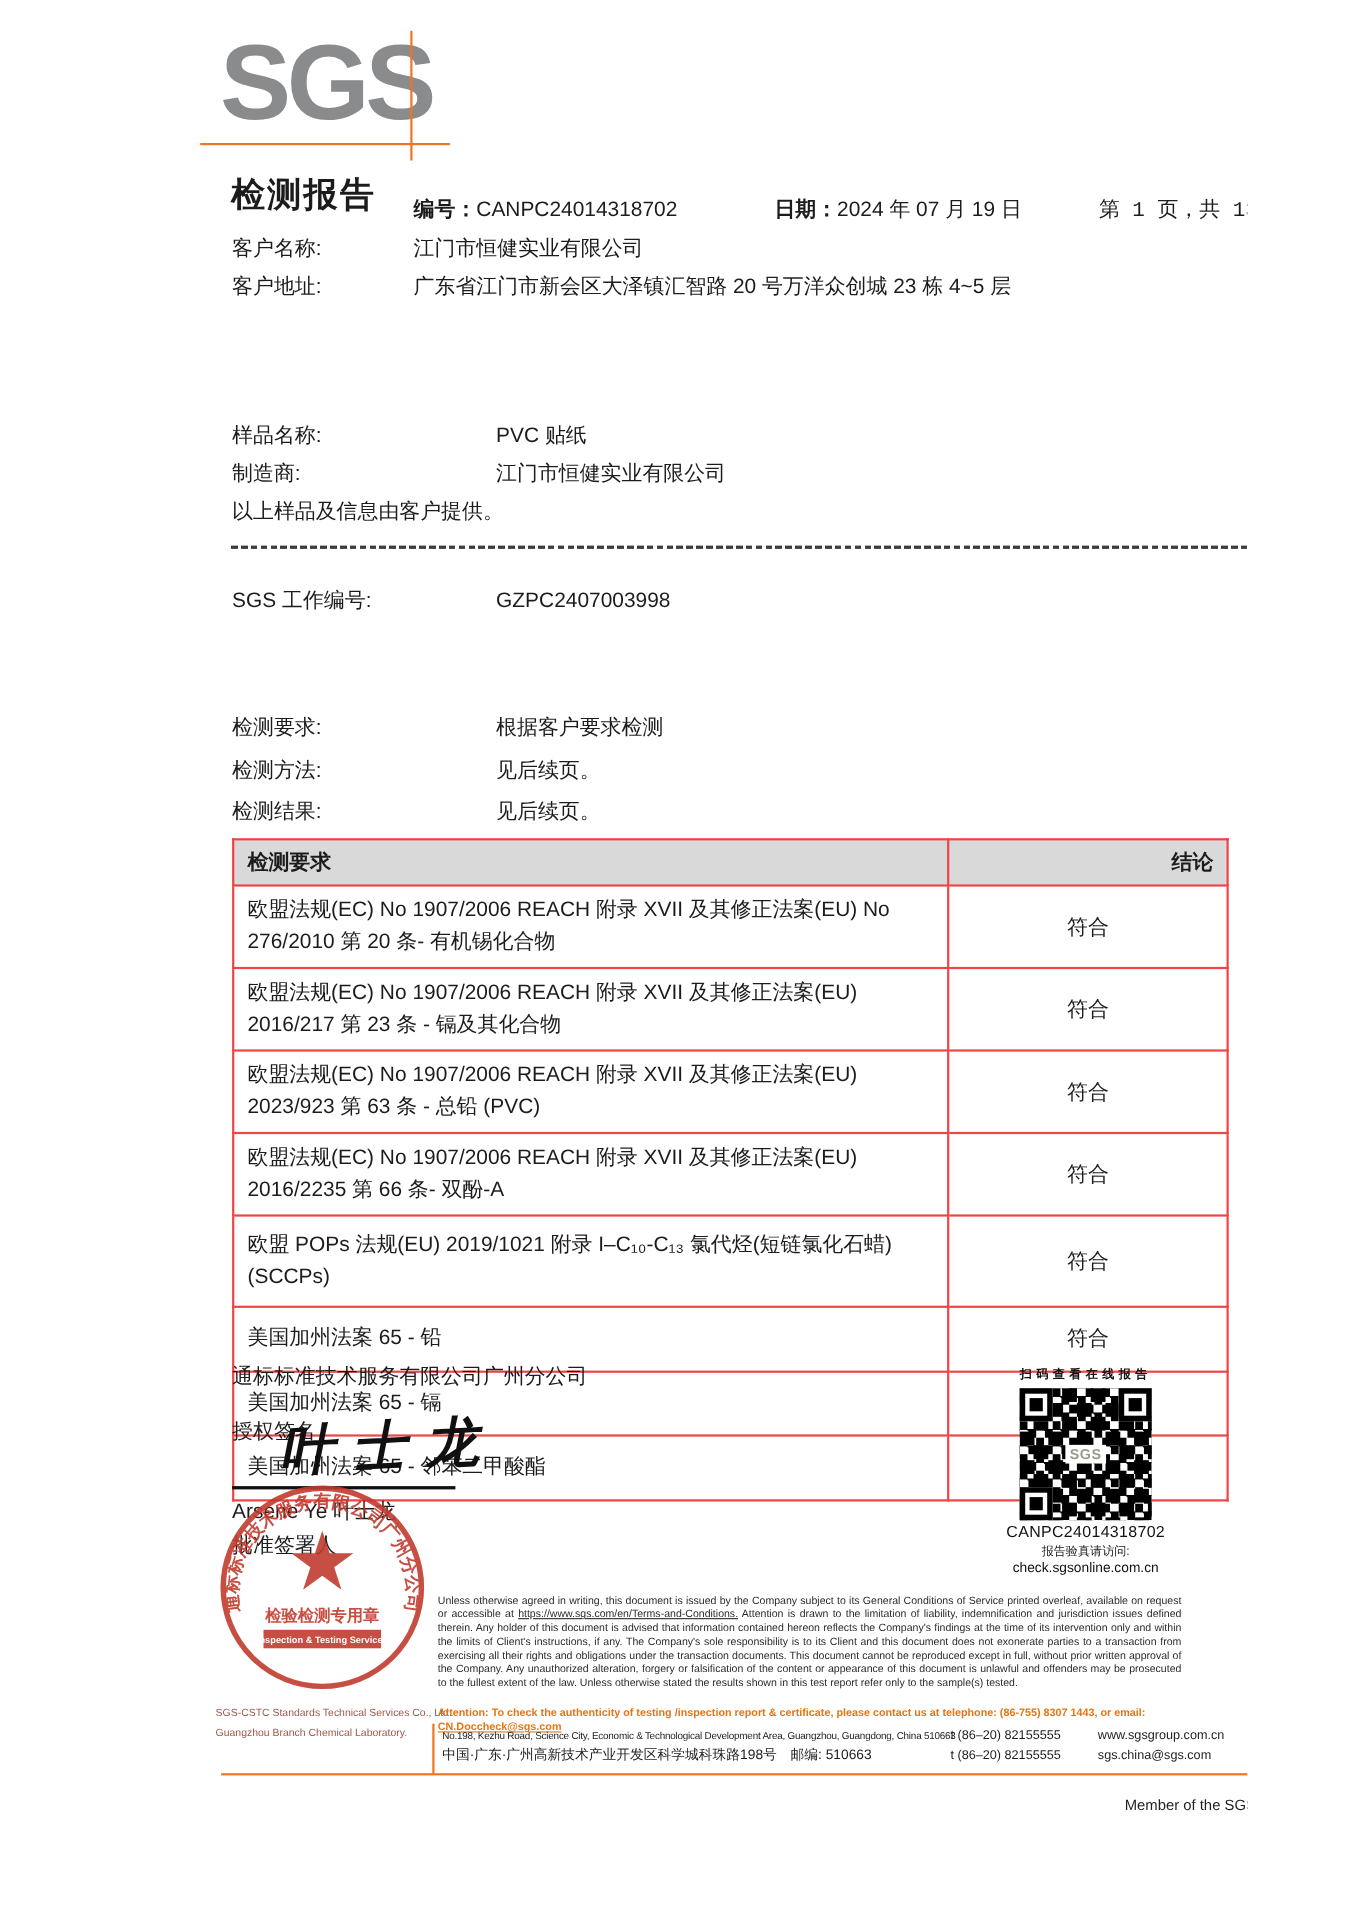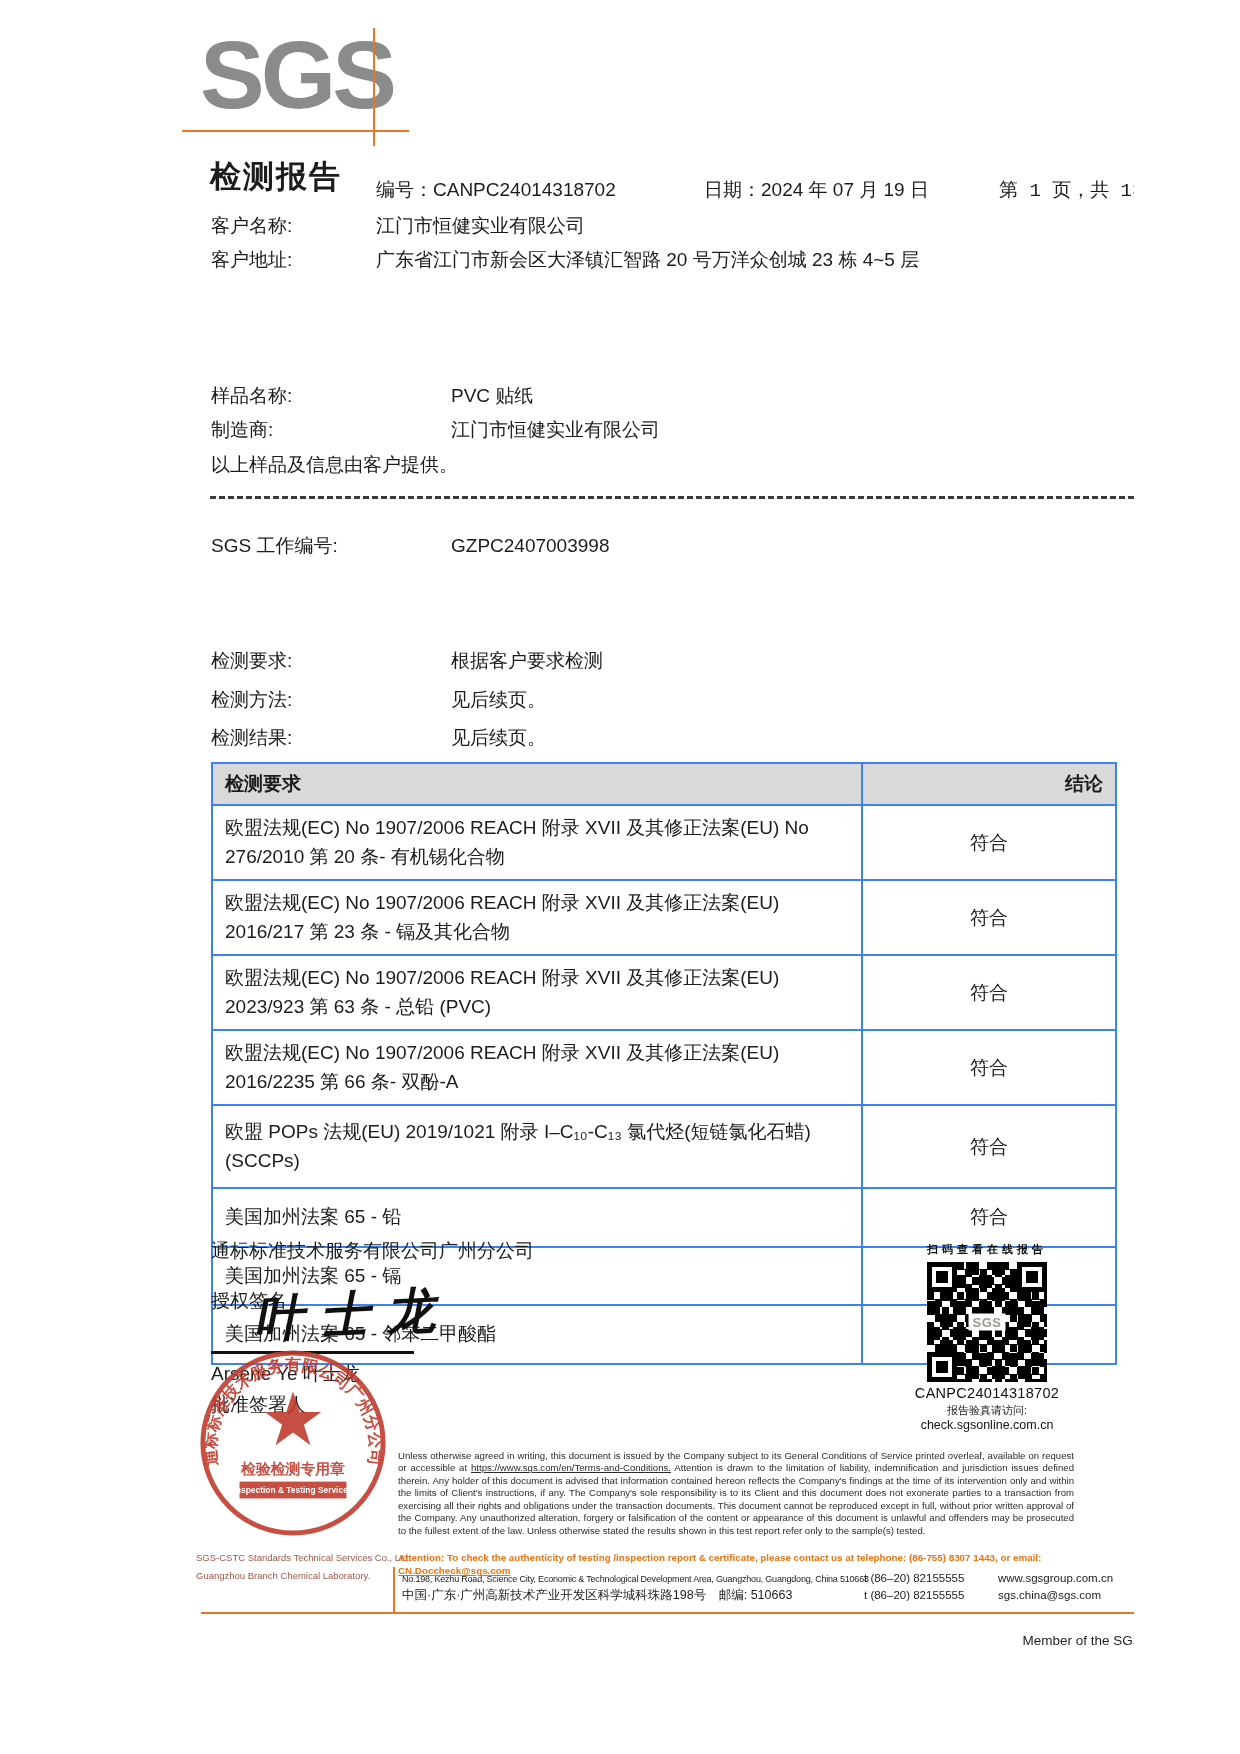--- a/index.html
+++ b/index.html
@@ -8,35 +8,35 @@
 
   
   .logo-text{position:absolute;left:94px;top:26px;font-size:97px;font-weight:bold;
     color:#8a8b8d;letter-spacing:-4px;line-height:1;}
   .logo-vline{position:absolute;left:267px;top:28px;width:2px;height:118px;background:#ee7623;}
   .logo-hline{position:absolute;left:76px;top:130px;width:227px;height:2px;background:#ee7623;}
 
   
   .report-title{position:absolute;left:104px;top:156px;font-size:31px;font-weight:bold;letter-spacing:2px;}
   .meta{position:absolute;top:177px;font-size:19px;white-space:nowrap;}
-  .meta b{font-weight:normal;}
+  .meta b{font-weight:bold;}
 
   
   .kv{position:absolute;left:105px;font-size:19px;white-space:nowrap;}
   .kv .lbl{display:inline-block;}
   .kv.w165 .lbl{width:165px;}
   .kv.w240 .lbl{width:240px;}
 
   .dashed-line{position:absolute;left:104px;top:496px;width:1032px;height:3px;
     background:repeating-linear-gradient(90deg,#3c3c3c 0 6px,transparent 6px 9px);}
 
   
   .results-table{position:absolute;left:105px;top:762px;width:906px;border-collapse:collapse;
     font-size:19px;}
-  .results-table th,.results-table td{border:2px solid #3b82f6;}
+  .results-table th,.results-table td{border:2px solid #ef4444;}
   .results-table th{background:#d9d9d9;padding:7px 12px;font-weight:bold;}
   .results-table th.req{text-align:left;}
   .results-table th.con{text-align:right;width:228px;}
   .results-table td.req{text-align:left;padding:8px 12px;line-height:1.5;}
   .results-table td.con{text-align:center;}
   .results-table tbody tr:nth-child(5) td{padding-top:12px;padding-bottom:12px;}
   .results-table tbody tr:nth-child(n+6) td{padding-top:14px;padding-bottom:14px;}
 
   
   .sig-company{position:absolute;left:105px;top:1238px;font-size:19px;}

